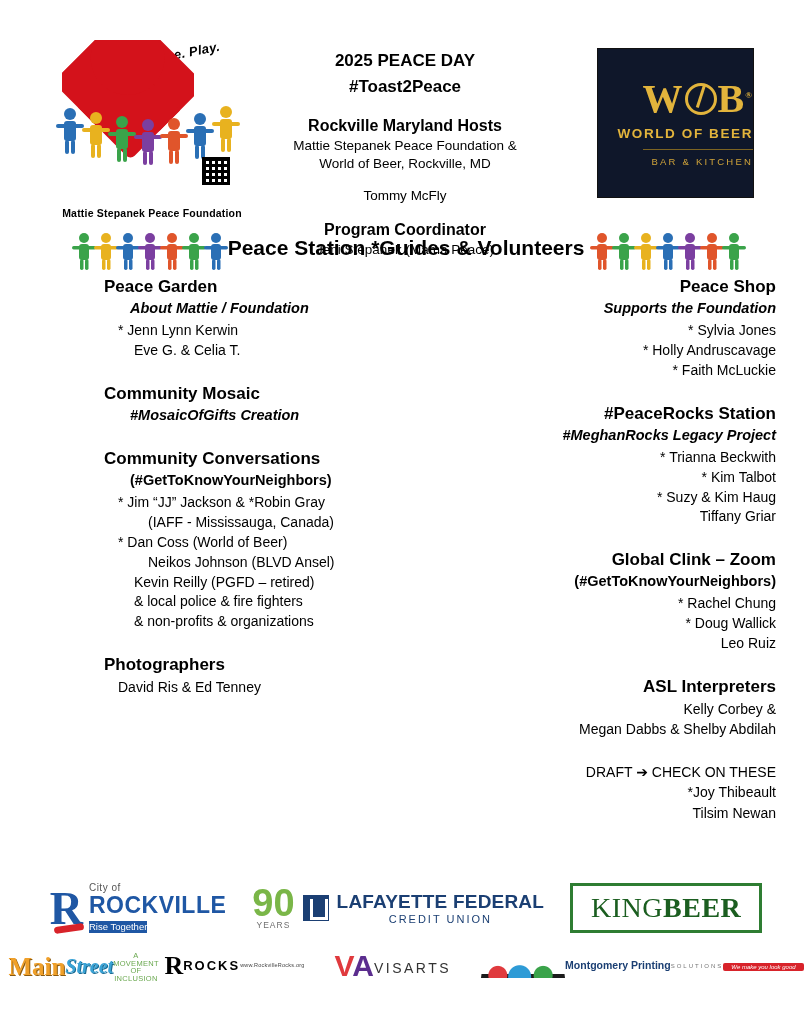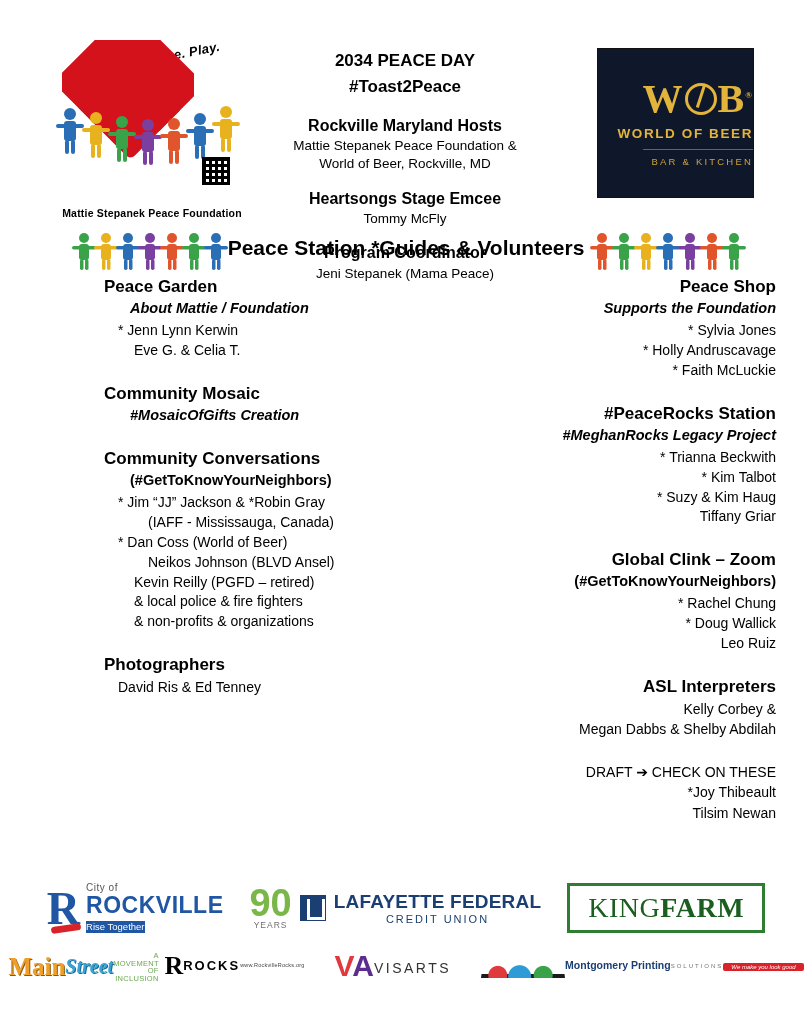--- a/index.html
+++ b/index.html
@@ -335,21 +335,21 @@
     font-size: 25px; font-weight: bold; color: #f0a02a;
     font-family: "Liberation Serif", serif;
     -webkit-text-stroke: 0;
     text-shadow: 1px 1px 0 #8a5a10;
   }
   .ms-street {
     font-size: 20px; font-weight: bold; color: #3aa3d6;
     font-family: "Liberation Serif", serif; font-style: italic;
     text-shadow: 1px 1px 0 #1a6a92;
   }
-  .ms-tag { font-size: 7.5px; color: #6aa84f; margin-top: 2px; letter-spacing: .3px; text-align: right; }
+  .ms-tag { font-size: 7.5px; color: #6aa84f; margin-top: 2px; letter-spacing: .3px; }
 
   
   .sp-rocks { text-align: center; line-height: 1.05; }
   .rk-mark { font-size: 26px; font-weight: bold; font-family: "Liberation Serif", serif; }
   .rk-rocks { font-size: 13px; font-weight: bold; letter-spacing: 2px; }
   .rk-url { font-size: 5.5px; color: #444; letter-spacing: .2px; }
 
   
   .sp-visarts { text-align: center; line-height: 1; }
   .va-mark { font-size: 30px; font-weight: bold; }
@@ -452,31 +452,30 @@
               <rect x="175" y="66" width="4" height="14" rx="2"></rect>
             </g>
         </g>
       </svg>
 
       <div class="qr"></div>
       <div class="arc-bottom">Mattie Stepanek Peace Foundation</div>
     </div>
 
     <div class="header-center">
-      <div class="hc-title">2034 PEACE DAY</div>
+      <div class="hc-title">2025 PEACE DAY</div>
       <div class="hc-title">#Toast2Peace</div>
 
       <div class="hc-block">
         <div class="hc-sub">Rockville Maryland Hosts</div>
         <div class="hc-small">Mattie Stepanek Peace Foundation &amp;</div>
         <div class="hc-small">World of Beer, Rockville, MD</div>
       </div>
 
       <div class="hc-block">
-        <div class="hc-sub">Heartsongs Stage Emcee</div>
         <div class="hc-small">Tommy McFly</div>
       </div>
 
       <div class="hc-block">
         <div class="hc-sub">Program Coordinator</div>
         <div class="hc-small">Jeni Stepanek (Mama Peace)</div>
       </div>
     </div>
 
     <div class="logo-wob">
@@ -710,21 +709,21 @@
         </div>
         <div class="lf-mark"></div>
         <div class="lf-mid">
           <div class="lf-name">LAFAYETTE FEDERAL</div>
           <div class="lf-sub">CREDIT UNION</div>
         </div>
       </div>
 
       <div class="sp sp-kingfarm">
         <div class="kf-text">
-          <span class="kf-king">KING</span><span class="kf-farm">FARM</span>
+          <span class="kf-king">KING</span><span class="kf-farm">BEER</span>
         </div>
       </div>
     </div>
 
     <div class="sponsor-row second">
 
       <div class="sp sp-mainstreet">
         <div class="ms-main">Main</div>
         <div class="ms-street">Street</div>
         <div class="ms-tag">A MOVEMENT OF INCLUSION</div>

